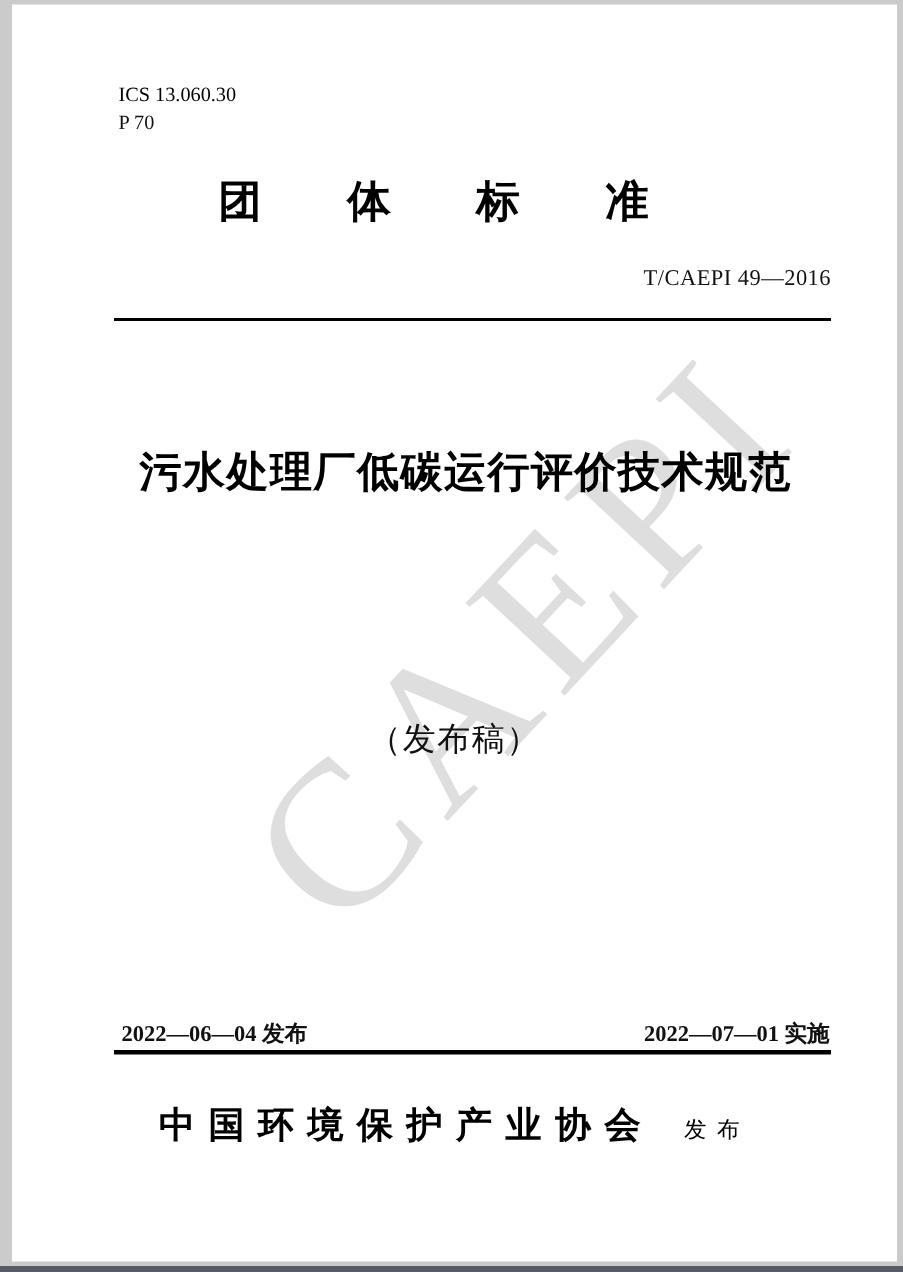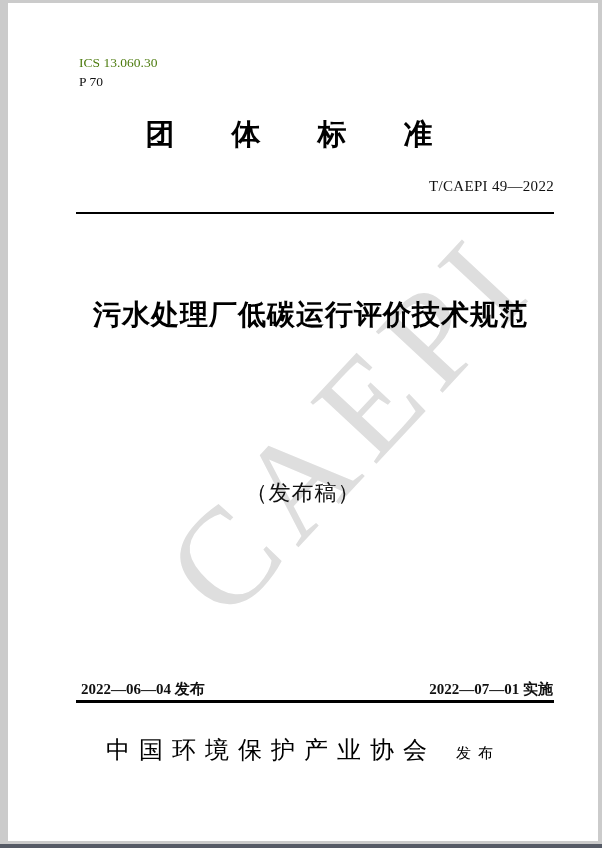--- a/index.html
+++ b/index.html
@@ -20,21 +20,21 @@
   .watermark {
     position:absolute; left:341px; top:422px;
     transform:translate(-50%,-50%) rotate(-47deg);
     font-family:"Liberation Serif", serif;
     font-size:138px; letter-spacing:12px; color:#dedede;
     white-space:nowrap; user-select:none; z-index:1;
   }
   .content { position:absolute; inset:0; z-index:2; }
   .ics {
     position:absolute; left:71px; top:52px;
-    font-size:13.5px; color:#4d7c0f;
+    font-size:13.5px; color:#000000;
   }
   .pclass {
     position:absolute; left:71px; top:71px;
     font-size:13.5px; color:#111;
   }
   .std-type {
     position:absolute; left:0; width:100%; top:112px;
     text-align:center; color:#000;
     font-family:"Liberation Sans", sans-serif; font-weight:bold;
     font-size:29px; letter-spacing:57px; padding-left:29px;
@@ -67,39 +67,39 @@
   }
   .date-right {
     position:absolute; right:45px; top:677px;
     font-size:15px; font-weight:bold; color:#111;
   }
   .publisher-row {
     position:absolute; left:0; width:100%; top:731px;
     text-align:center; color:#000; white-space:nowrap;
   }
   .publisher {
-    font-family:"Liberation Serif", serif; font-weight:normal;
+    font-family:"Liberation Serif", serif; font-weight:bold;
     font-size:24px; letter-spacing:9px;
   }
   .publisher-action {
     font-family:"Liberation Serif", serif; font-weight:normal;
     font-size:15px; letter-spacing:7px; margin-left:20px;
   }
 </style>
 </head>
 <body>
 
 <div class="canvas">
   <div class="page">
     <div class="watermark">CAEPI</div>
     <div class="content">
       <div class="ics">ICS 13.060.30</div>
       <div class="pclass">P 70</div>
       <div class="std-type">团体标准</div>
-      <div class="std-num">T/CAEPI 49—2022</div>
+      <div class="std-num">T/CAEPI 49—2016</div>
       <div class="rule rule-top"></div>
       <div class="title-cn">污水处理厂低碳运行评价技术规范</div>
       <div class="draft">（发布稿）</div>
       <div class="date-left">2022—06—04 发布</div>
       <div class="date-right">2022—07—01 实施</div>
       <div class="rule rule-bottom"></div>
       <div class="publisher-row">
         <span class="publisher">中国环境保护产业协会</span><span class="publisher-action">发布</span>
       </div>
     </div>

